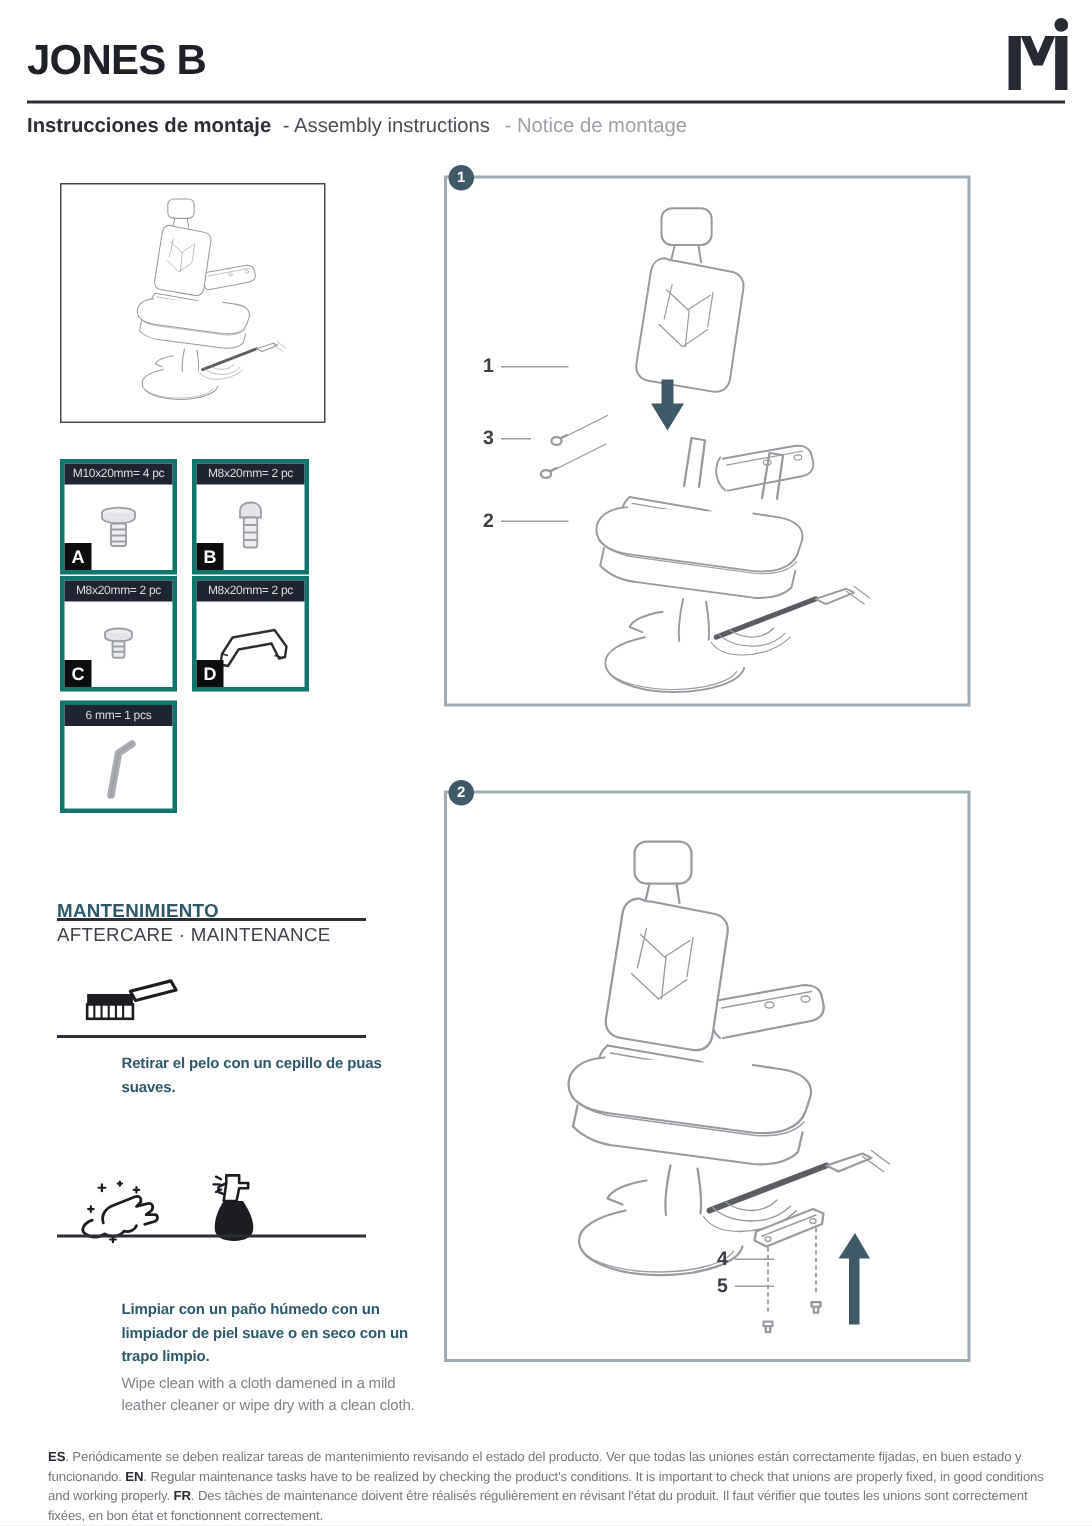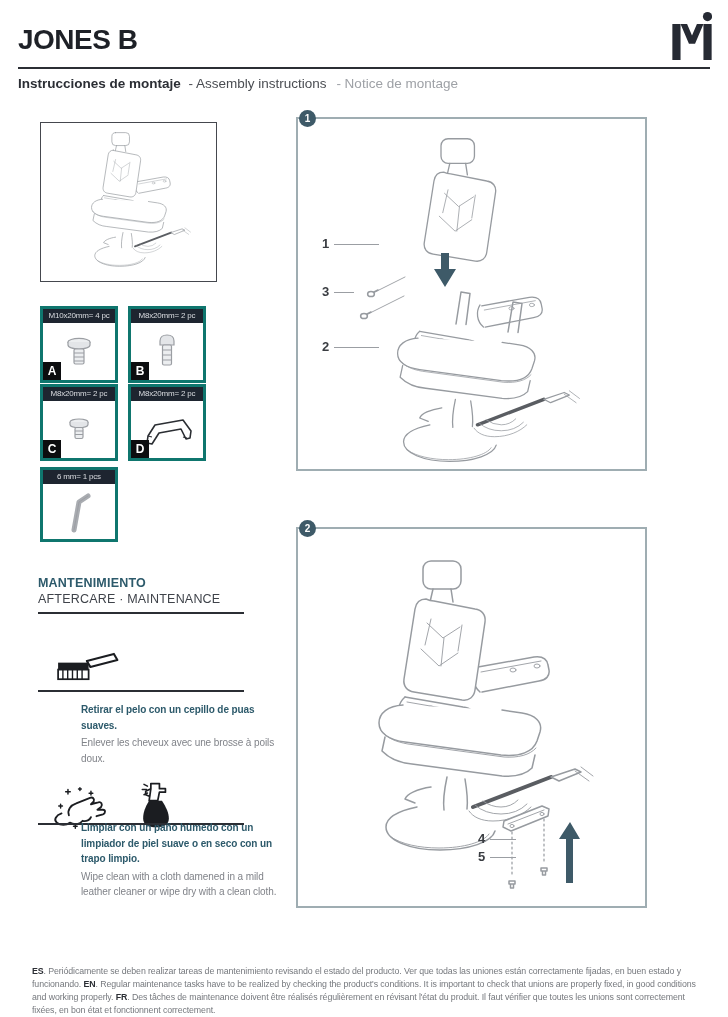--- a/index.html
+++ b/index.html
@@ -19,31 +19,31 @@
   .part-box{position:absolute;width:72px;height:71px;border:3px solid #0f766e;background:#fff;}
   .part-hdr{position:absolute;left:0;top:0;right:0;height:14px;background:#1e2530;color:#dadce0;
             font-size:8px;line-height:14px;text-align:center;letter-spacing:-0.2px;white-space:nowrap;overflow:hidden;}
   .part-icon{position:absolute;left:0;top:14px;right:0;bottom:0;display:flex;align-items:center;justify-content:center;}
   .part-letter{position:absolute;left:0;bottom:0;width:18px;height:18px;background:#0c0d0f;color:#fff;
                font-size:12px;font-weight:700;display:flex;align-items:center;justify-content:center;}
   #boxA{left:40px;top:306px;}  #boxB{left:128px;top:306px;}
   #boxC{left:40px;top:384px;}  #boxD{left:128px;top:384px;}
   #boxT{left:40px;top:467px;}
   
-  .maint{position:absolute;left:38px;top:576px;width:206px;}
+  .maint{position:absolute;left:38px;top:600px;width:206px;}
   .maint-title{font-size:12.5px;font-weight:700;color:#2d5a6b;letter-spacing:0.2px;}
   .maint-sub{font-size:12.5px;color:#3f434a;margin-top:2px;letter-spacing:0.2px;}
   .rule{height:2px;background:#2b2e34;margin:0;}
   .r1{position:absolute;left:38px;top:612px;width:206px;}
   .r2{position:absolute;left:38px;top:690px;width:206px;}
   .r3{position:absolute;left:38px;top:823px;width:206px;}
   .brush-wrap{position:absolute;left:52px;top:648px;}
   .icons2{position:absolute;left:48px;top:780px;display:flex;gap:28px;align-items:flex-end;}
   .para{position:absolute;left:38px;width:212px;font-size:10px;line-height:15.5px;letter-spacing:-0.1px;margin-left:43px;}
-  .p1{top:702px;} .p2{top:820px;}
+  .p1{top:702px;} .p2{top:866px;}
   .para .es{color:#2d5a6b;font-weight:700;}
   .para .xx{color:#808389;margin-top:2px;}
   
   .diag{position:absolute;left:296px;width:347px;border:2px solid #9fadb2;background:#fff;}
   #diag1{top:117px;height:350px;} #diag2{top:527px;height:377px;}
   .badge{position:absolute;left:1px;top:-9px;width:17px;height:17px;border-radius:50%;background:#3e5a68;
          color:#fff;font-size:10px;font-weight:700;display:flex;align-items:center;justify-content:center;}
   .callout{position:absolute;display:flex;align-items:center;}
   .callout .num{font-size:13px;font-weight:700;color:#3a3d42;line-height:12px;}
   .callout .lead{height:1px;background:#9b9ea3;margin-left:5px;}
@@ -194,21 +194,20 @@
       <path d="M40 13 l31 -8 4 7 -31 8 z" fill="#fff" stroke="#1b1d21" stroke-width="2.4" stroke-linejoin="round"></path>
       <rect x="7" y="15" width="35" height="8" fill="#1b1d21"></rect>
       <rect x="7" y="23" width="35" height="11" fill="#fff" stroke="#1b1d21" stroke-width="2"></rect>
       <path d="M12.5 23 v11 M18 23 v11 M23.5 23 v11 M29 23 v11 M34.5 23 v11" stroke="#1b1d21" stroke-width="1.6"></path>
     </svg>
   </div>
   <div class="rule r2"></div>
 
   <div class="para p1">
     <div class="es">Retirar el pelo con un cepillo de puas suaves.</div>
-    <div class="xx">Enlever les cheveux avec une brosse à poils doux.</div>
   </div>
 
   <div class="icons2">
     <span>
       <svg width="62" height="46" viewBox="0 0 64 50">
         <g fill="none" stroke="#1b1d21" stroke-width="2" stroke-linecap="round" stroke-linejoin="round">
           <path d="M13 32 c-6 2 -9 7 -5 10 c4 3 10 3 14 0 c5 3 11 2 14 -2 c4 1 8 -1 9 -4"></path>
           <path d="M21 34 c-2 -6 2 -11 8 -13 l15 -6 c3 -1 5 1 4 4 l-3 3 8 -2 c3 -1 5 2 3 5 l-4 3 h6 c3 0 3 4 0 5 l-7 2"></path>
         </g>
         <g stroke="#1b1d21" stroke-width="1.6" stroke-linecap="round">

